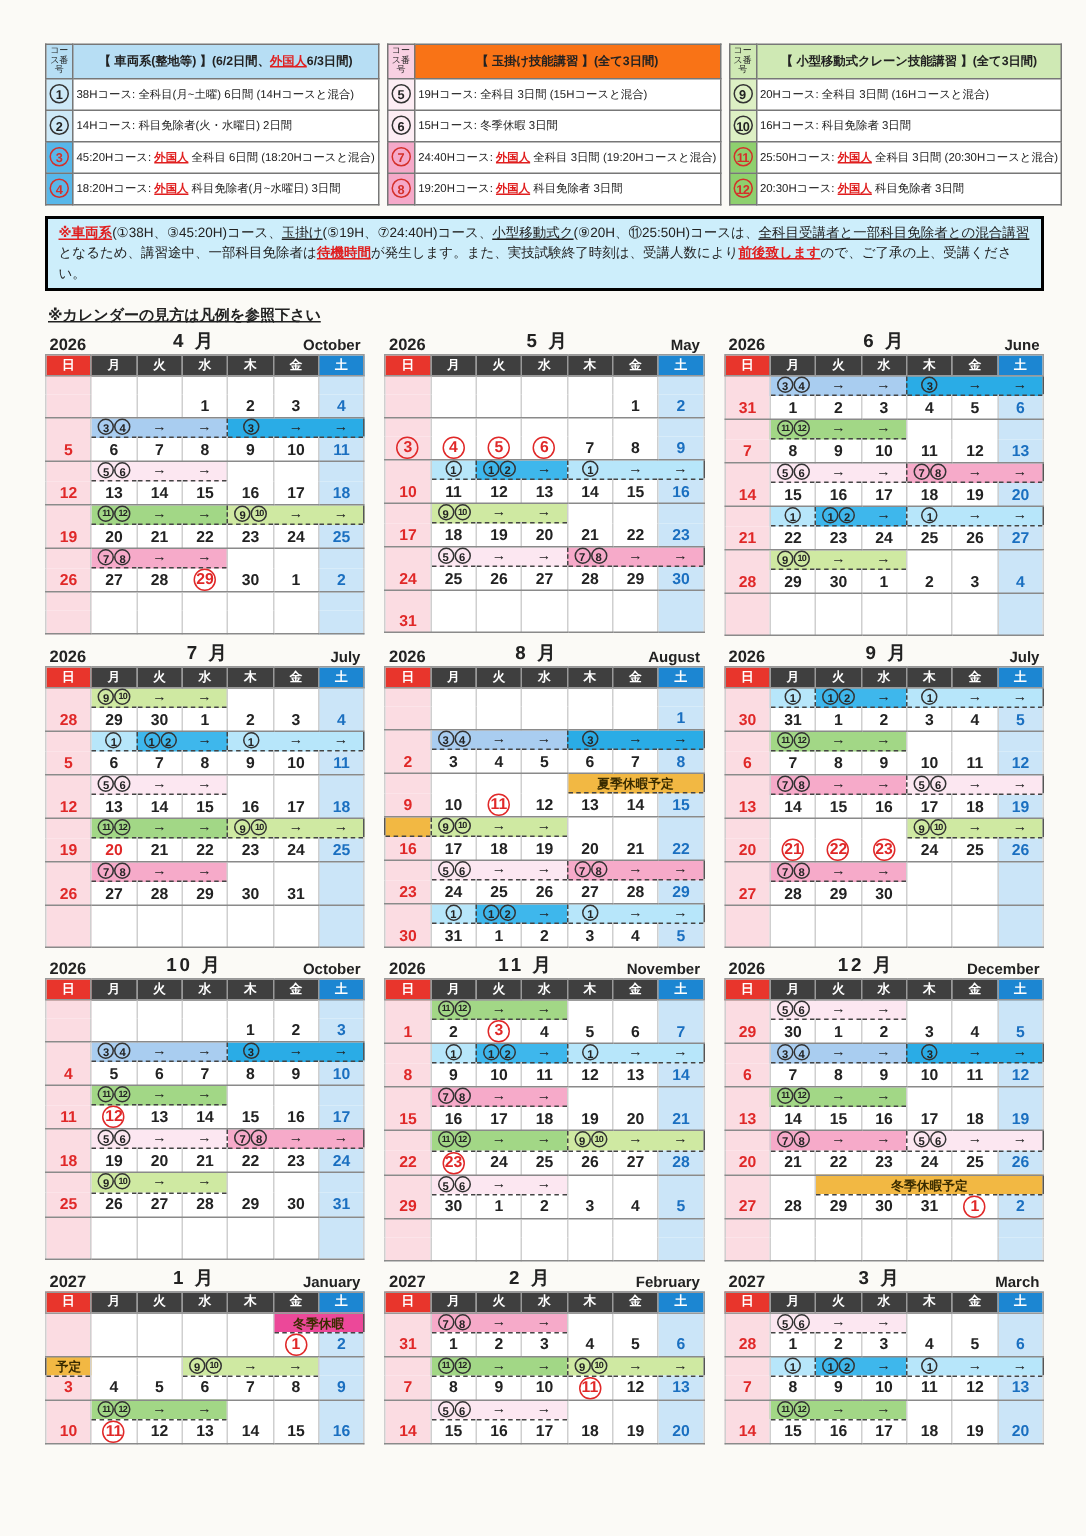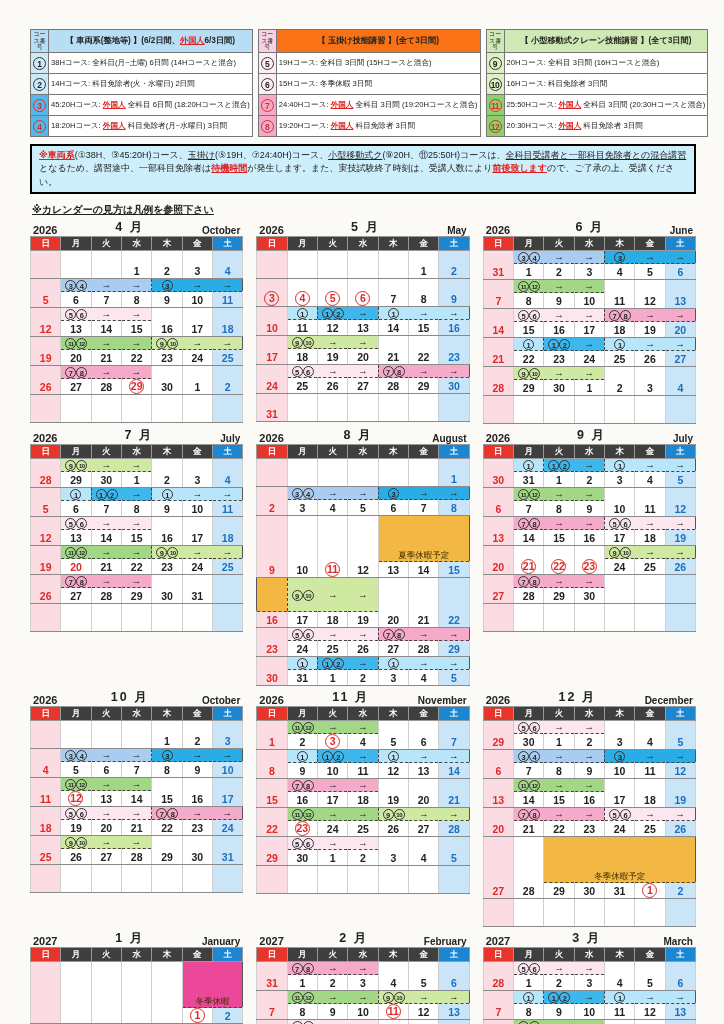--- a/index.html
+++ b/index.html
@@ -54,21 +54,21 @@
   .cal td{padding:0;}
   .brow td{height:12px;border-left:1px solid #cfcfcf;border-right:1px solid #cfcfcf;}
   .drow td{height:15px;border-left:1px solid #cfcfcf;border-right:1px solid #cfcfcf;border-bottom:1px solid #8a8a8a;text-align:center;font-weight:bold;font-size:10.5px;}
   td.sunc{background:#fbdce2;}
   td.satc{background:#cbe5f8;}
   .drow td.sunc{color:#e02828;}
   .drow td.satc{color:#1a6fc0;}
   td.bseg{border:1px dashed #444;}
   .bflex{display:flex;width:100%;align-items:center;}
   .bslot{flex:1;text-align:center;font-size:9.5px;color:#222;font-weight:bold;line-height:12px;}
-  .vactext{font-size:8.5px;font-weight:normal;text-align:center;line-height:12px;color:#3a2c00;margin-top:33px;}
+  .vactext{font-size:8.5px;font-weight:bold;text-align:center;line-height:12px;color:#3a2c00;}
   .circ{display:inline-block;width:11px;height:11px;border:1px solid #333;border-radius:50%;font-size:7.5px;line-height:11px;text-align:center;font-weight:bold;vertical-align:middle;box-sizing:border-box;color:#222;}
   .circ.small2{font-size:6px;letter-spacing:-0.5px;}
   .circ.red{border-color:#d4302a;color:#d4302a;}
   .circ.big{width:13px;height:13px;line-height:12px;font-size:8.5px;}
   span.hol{display:inline-block;min-width:15px;height:15px;line-height:13px;border:1.3px solid #e02828;border-radius:50%;color:#e02828;box-sizing:border-box;}
   span.redd{color:#e02828;}
 </style>
 </head>
 <body>
 

